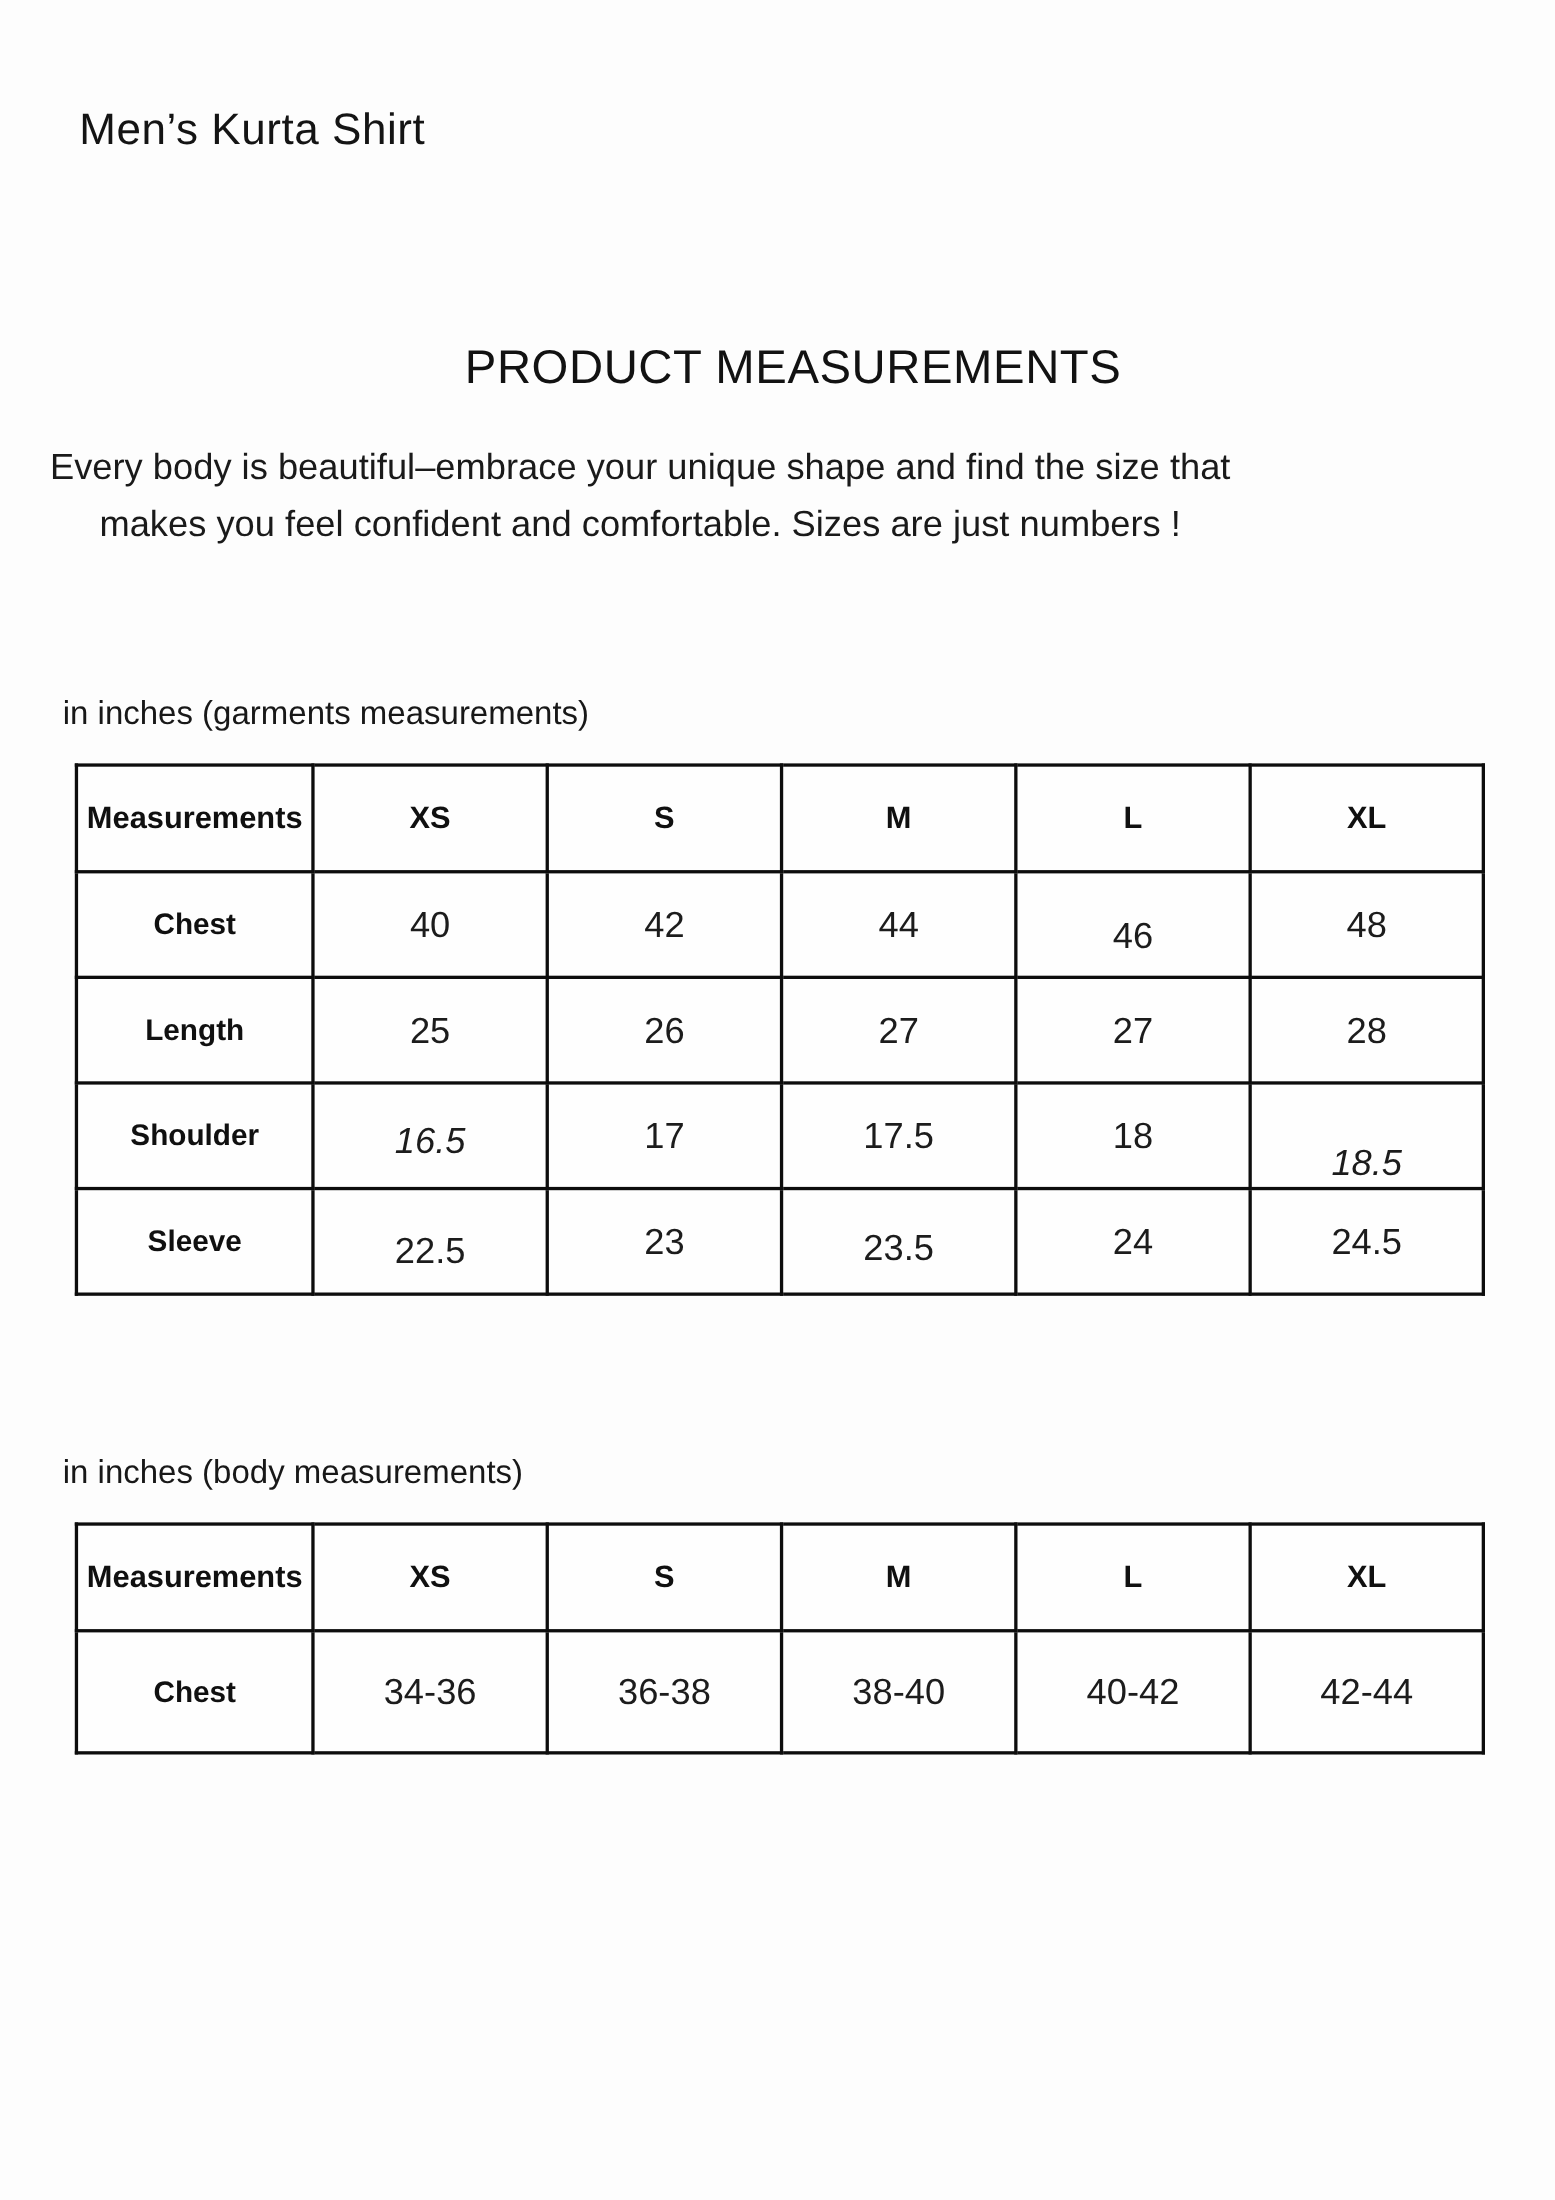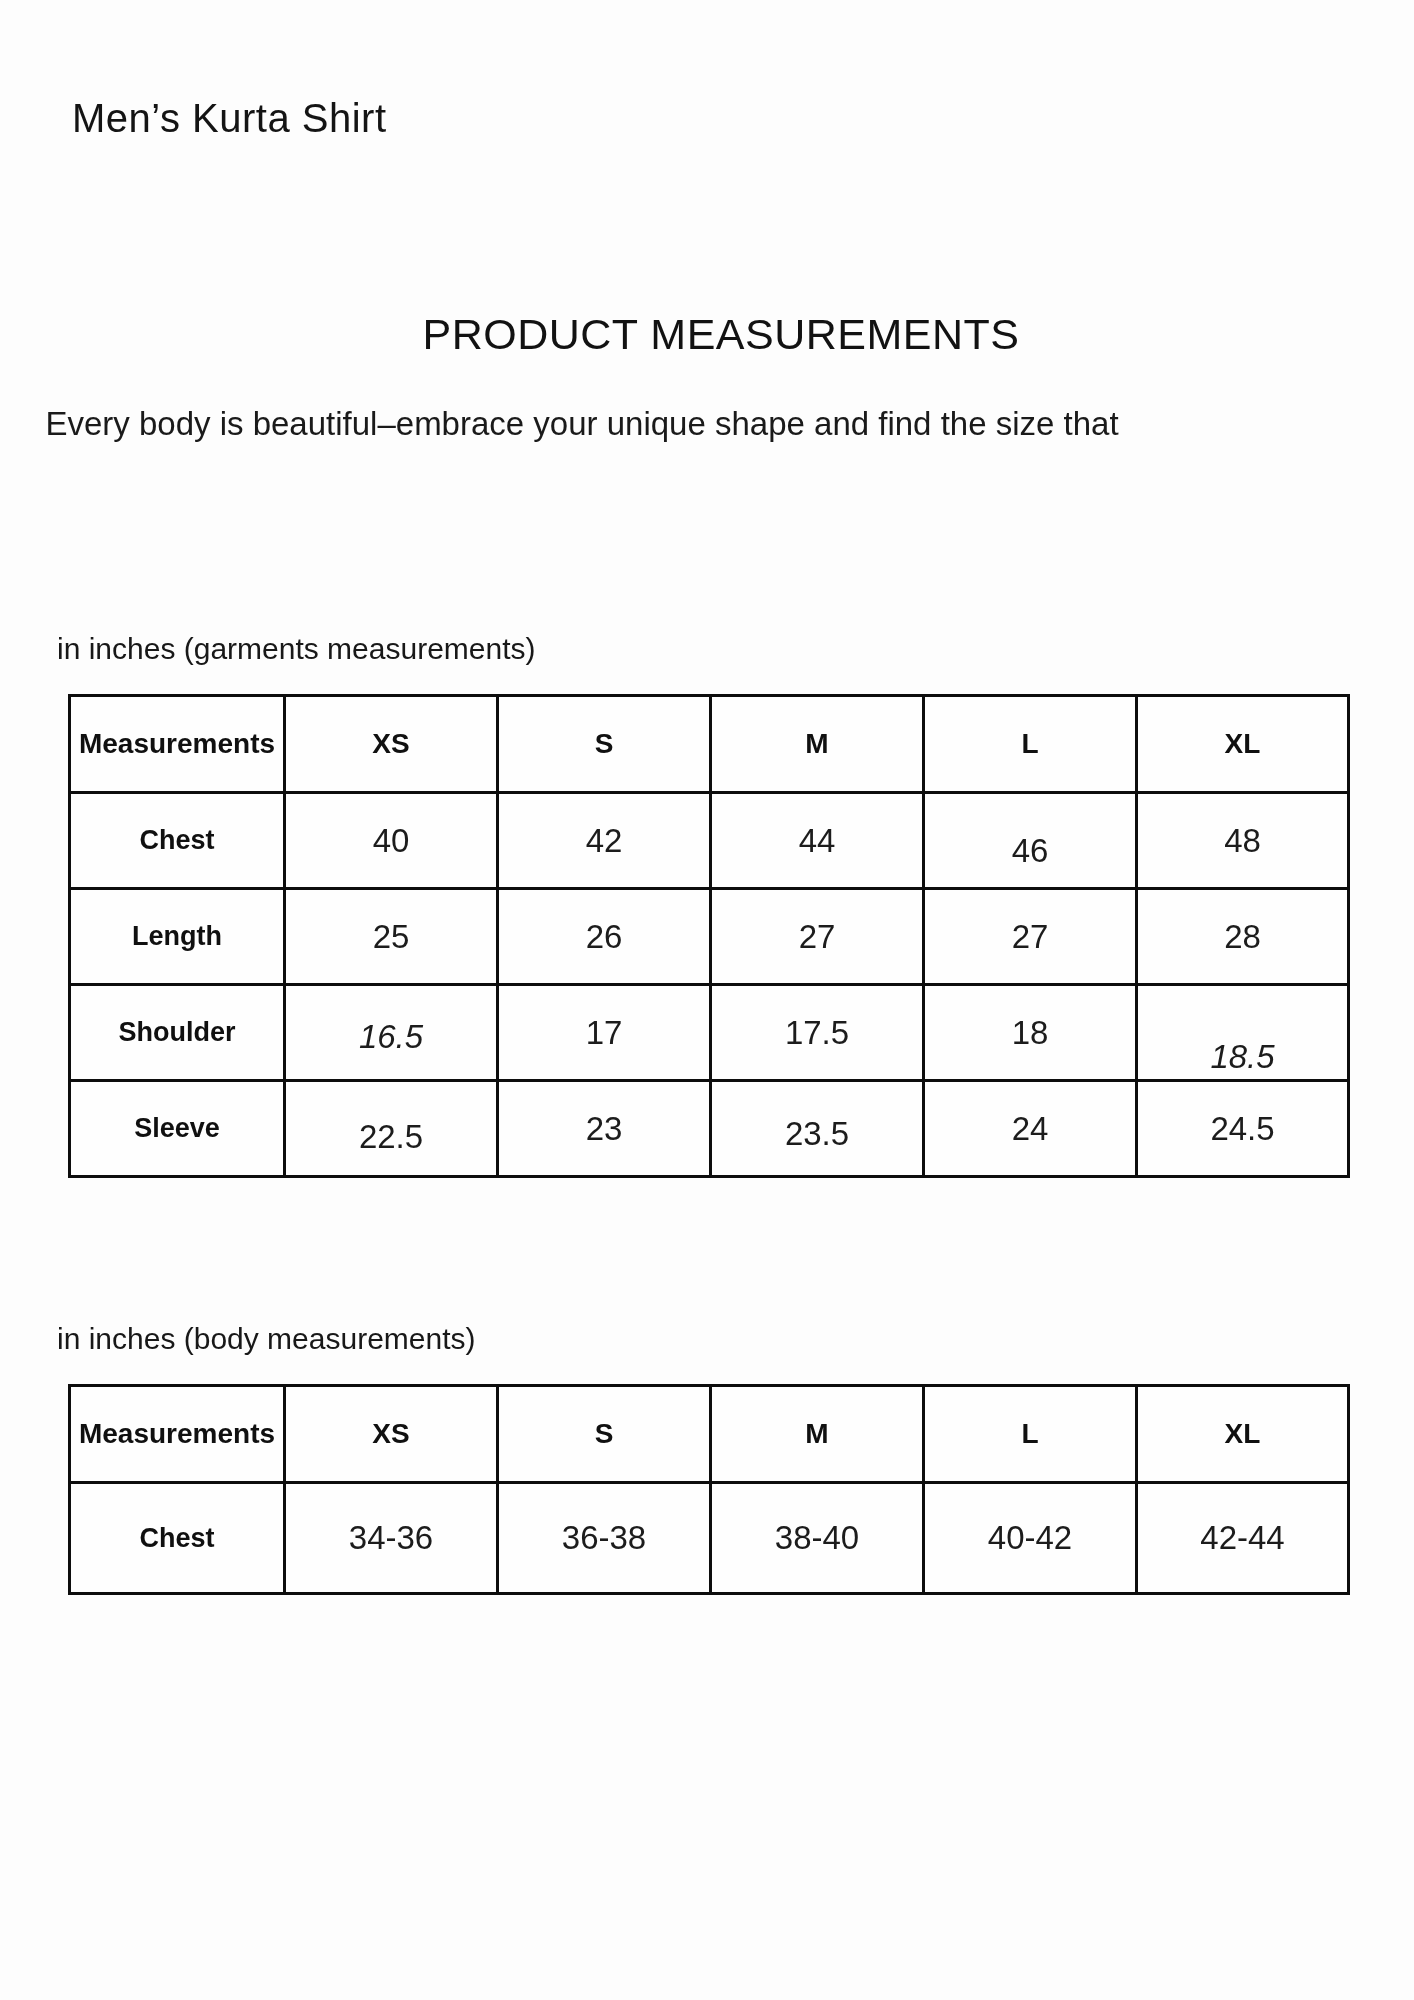--- a/index.html
+++ b/index.html
@@ -108,20 +108,21 @@
 </style>
 </head>
 <body>
 
 <div class="doc-title">Men’s Kurta Shirt</div>
 
 <div class="heading">PRODUCT MEASUREMENTS</div>
 
 <div class="subtitle">
   <div>Every body is beautiful–embrace your unique shape and find the size that</div>
+  <div>makes you feel confident and comfortable. Sizes are just numbers !</div>
 </div>
 
 <div class="caption caption-garments">in inches (garments measurements)</div>
 
 <table class="size-table t-garments">
   <colgroup>
     <col style="width:215px">
     <col style="width:213px">
       <col style="width:213px">
       <col style="width:213px">

